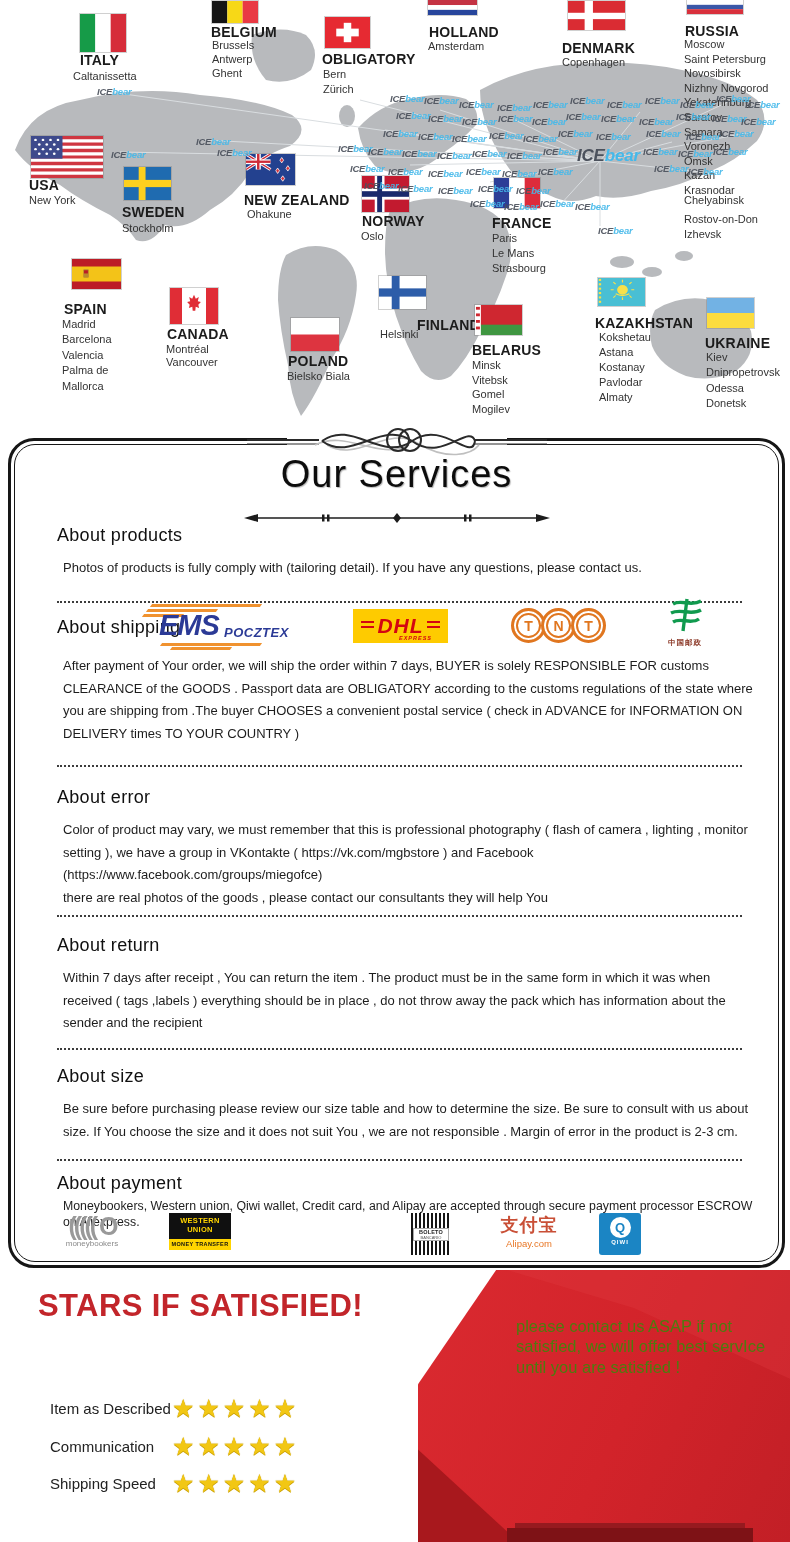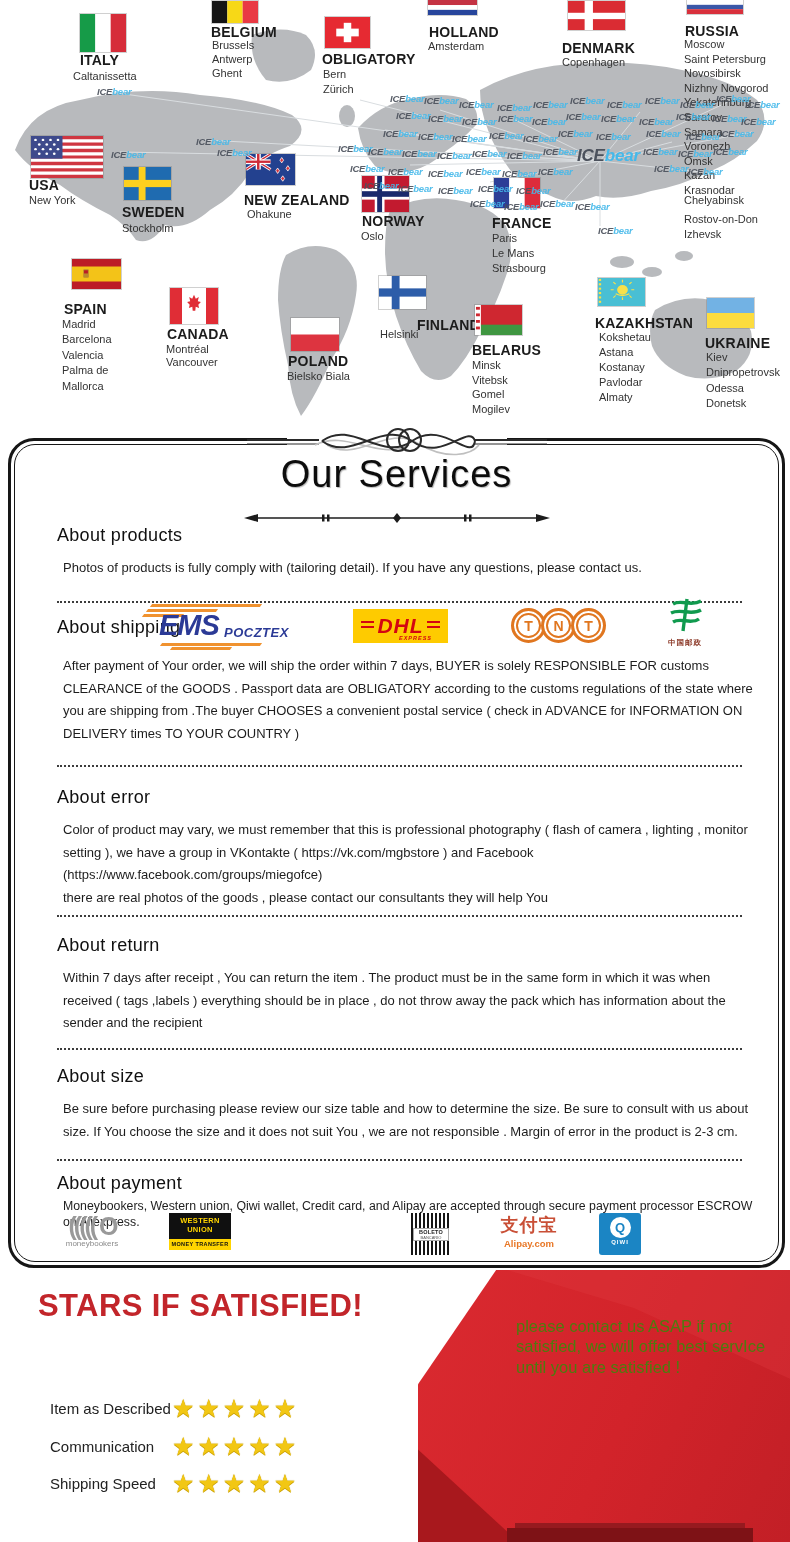--- a/index.html
+++ b/index.html
@@ -53,21 +53,21 @@
   .wu{left:118px;width:62px;}
   .wu-top{height:23px;background:#101010;color:#ffd400;font-size:7.5px;font-weight:900;text-align:center;line-height:1.2;padding-top:3px;letter-spacing:.3px;}
   .wu-bot{height:11px;background:#ffd400;color:#101010;font-size:5.5px;font-weight:900;text-align:center;line-height:11px;letter-spacing:.4px;}
   .visa{left:218px;width:120px;font-size:33px;font-weight:900;font-style:italic;color:#23317c;letter-spacing:-1px;line-height:40px;}
   .boleto{left:360px;width:38px;background:repeating-linear-gradient(90deg,#151515 0 2px,#fff 2px 4px);position:absolute;}
   .boleto-lbl{position:absolute;left:2px;top:15px;width:34px;background:#fff;text-align:center;border:1px solid #aaa;}
   .boleto-lbl .b1{font-size:5.5px;font-weight:900;color:#222;letter-spacing:.2px;}
   .boleto-lbl .b2{font-size:4px;color:#555;}
   .alipay{left:438px;width:80px;text-align:center;}
   .alipay-cn{font-size:18px;font-weight:bold;color:#c94f36;letter-spacing:1px;}
-  .alipay-sub{font-size:9.5px;color:#e87726;margin-top:1px;font-weight:bold;}
+  .alipay-sub{font-size:9.5px;color:#e87726;margin-top:1px;}
   .qiwi{left:548px;width:42px;background:#1b85c4;border-radius:3px;text-align:center;}
   .qiwi-circle{width:21px;height:21px;border-radius:50%;background:#fff;margin:4px auto 0;color:#1b85c4;font-weight:900;font-size:13px;line-height:21px;}
   .qiwi-sub{color:#fff;font-size:6px;font-weight:bold;letter-spacing:1px;margin-top:1px;}
 
   
   #feedback{position:absolute;left:0;top:1270px;width:790px;height:272px;background:#fff;overflow:hidden;}
   #fb-headline{position:absolute;left:38px;top:14px;font-size:31px;font-weight:800;color:#c2252a;line-height:1.42;letter-spacing:.4px;}
   .rate-row{position:absolute;left:50px;height:26px;}
   .rate-label{position:absolute;left:0;top:2px;font-size:15px;color:#222;white-space:nowrap;}
   .stars{position:absolute;left:122px;top:-4px;letter-spacing:3px;font-size:25px;color:#f2c714;text-shadow:0 1px 0 #caa106,0 0 1px #b68f00;white-space:nowrap;}

